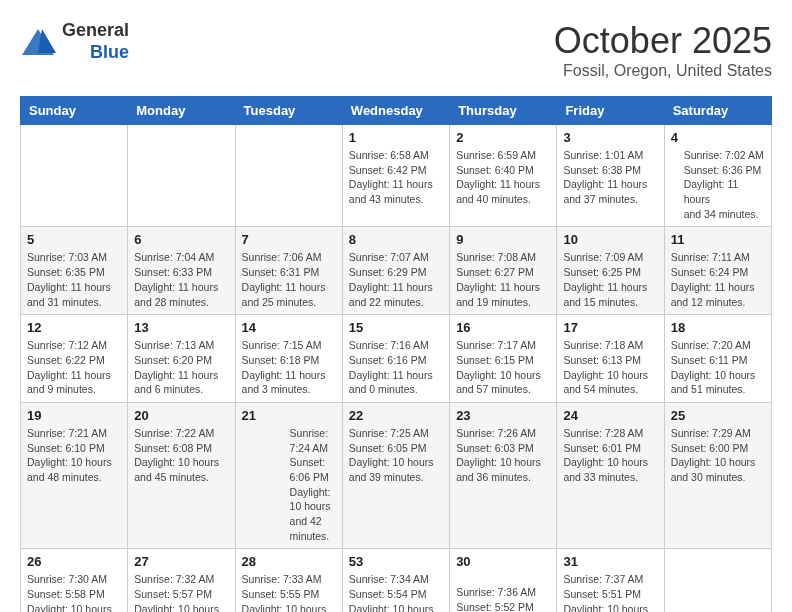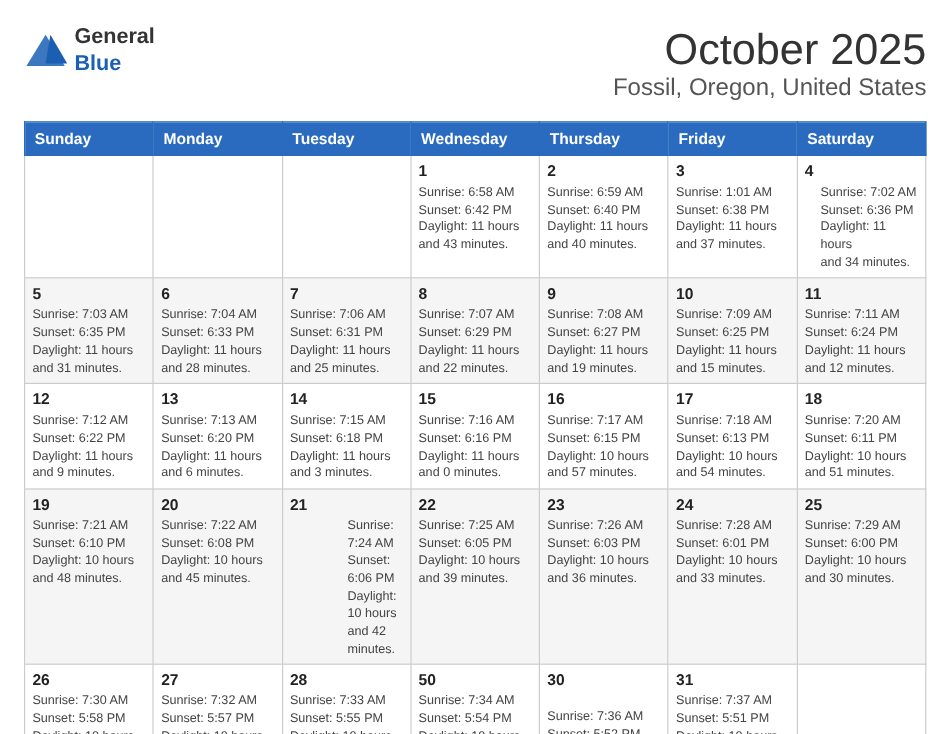--- a/index.html
+++ b/index.html
@@ -13,20 +13,21 @@
     .header {
       display: flex;
       justify-content: space-between;
       align-items: flex-start;
       margin-bottom: 16px;
     }
     .logo {
       display: flex;
       align-items: center;
       gap: 6px;
+      text-align: right;
     }
     .logo-text {
       font-size: 18px;
       font-weight: bold;
       line-height: 1.2;
     }
     .logo-text span.general { color: #333; }
     .logo-text span.blue { color: #1a5fb4; }
     .logo-icon {
       width: 36px;
@@ -34,21 +35,21 @@
     }
     .title-area {
       text-align: right;
     }
     .month-title {
       font-size: 36px;
       color: #333;
       font-weight: normal;
     }
     .location {
-      font-size: 20px;
+      font-size: 16px;
       color: #555;
     }
     .calendar {
       width: 100%;
       border-collapse: collapse;
       border: 1px solid #ccc;
     }
     .calendar th {
       background-color: #2a6bbf;
       color: #fff;
@@ -323,21 +324,21 @@
 and 24 minutes.</div>
         </td>
         <td>
           <div class="day-number">28</div>
           <div class="day-info" style="white-space: pre-line;">Sunrise: 7:33 AM
 Sunset: 5:55 PM
 Daylight: 10 hours
 and 22 minutes.</div>
         </td>
         <td>
-          <div class="day-number">50</div>
+          <div class="day-number">53</div>
           <div class="day-info" style="white-space: pre-line;">Sunrise: 7:34 AM
 Sunset: 5:54 PM
 Daylight: 10 hours
 and 19 minutes.</div>
         </td>
         <td>
           <div class="day-number">30</div>
           <div class="day-info" style="white-space: pre-line; margin-top: 16px;">Sunrise: 7:36 AM
 Sunset: 5:52 PM
 Daylight: 10 hours

